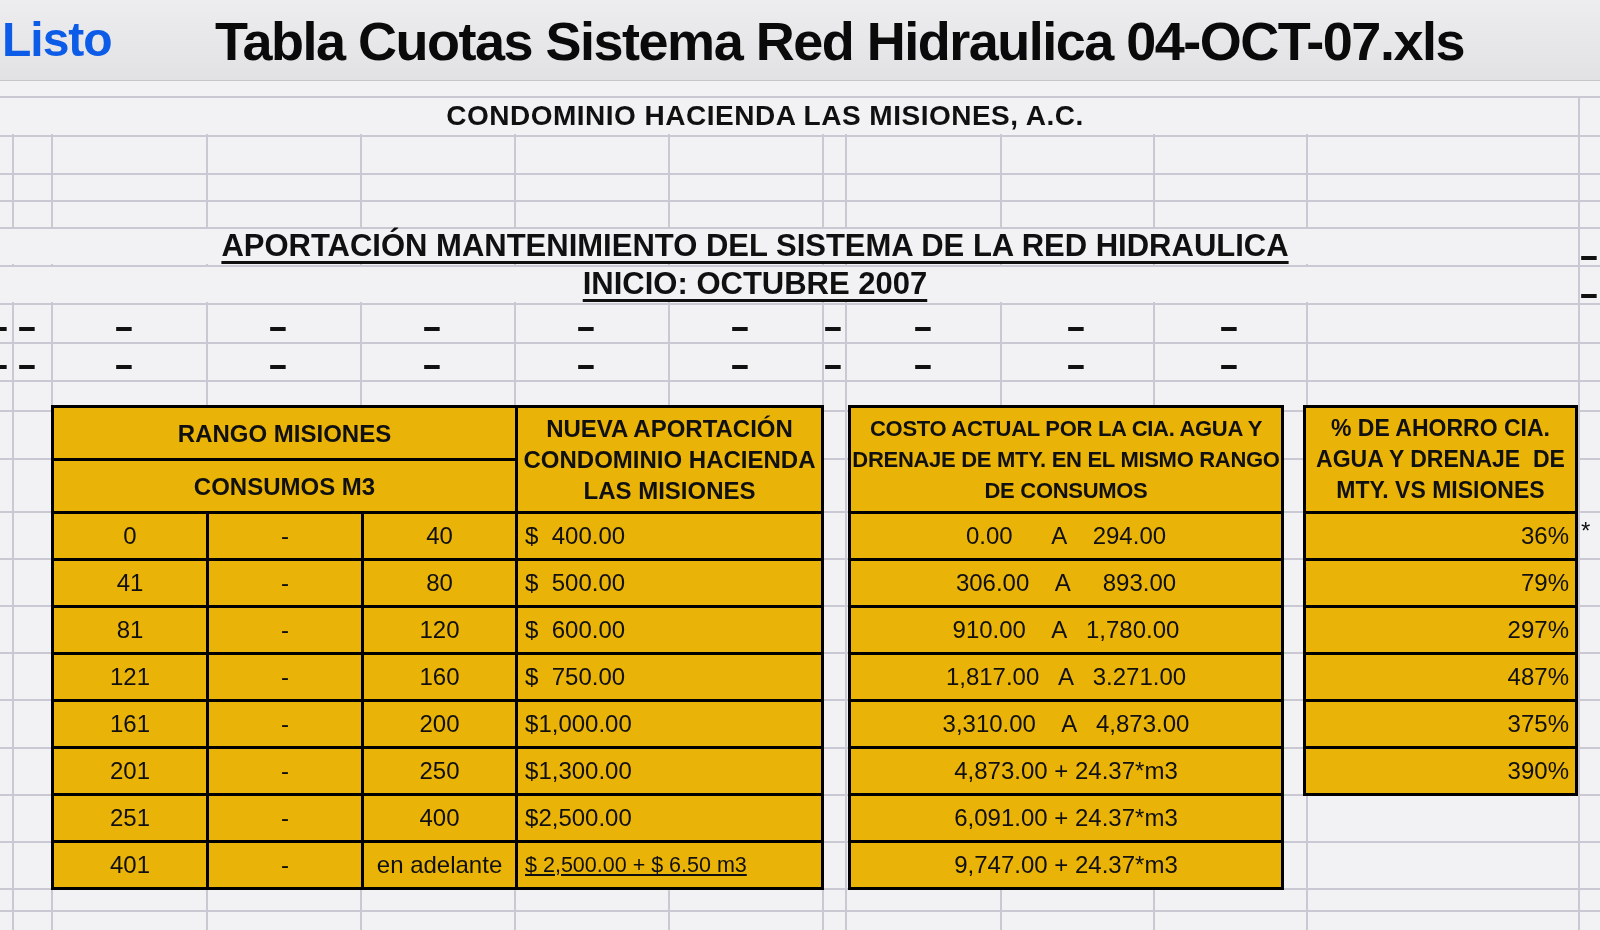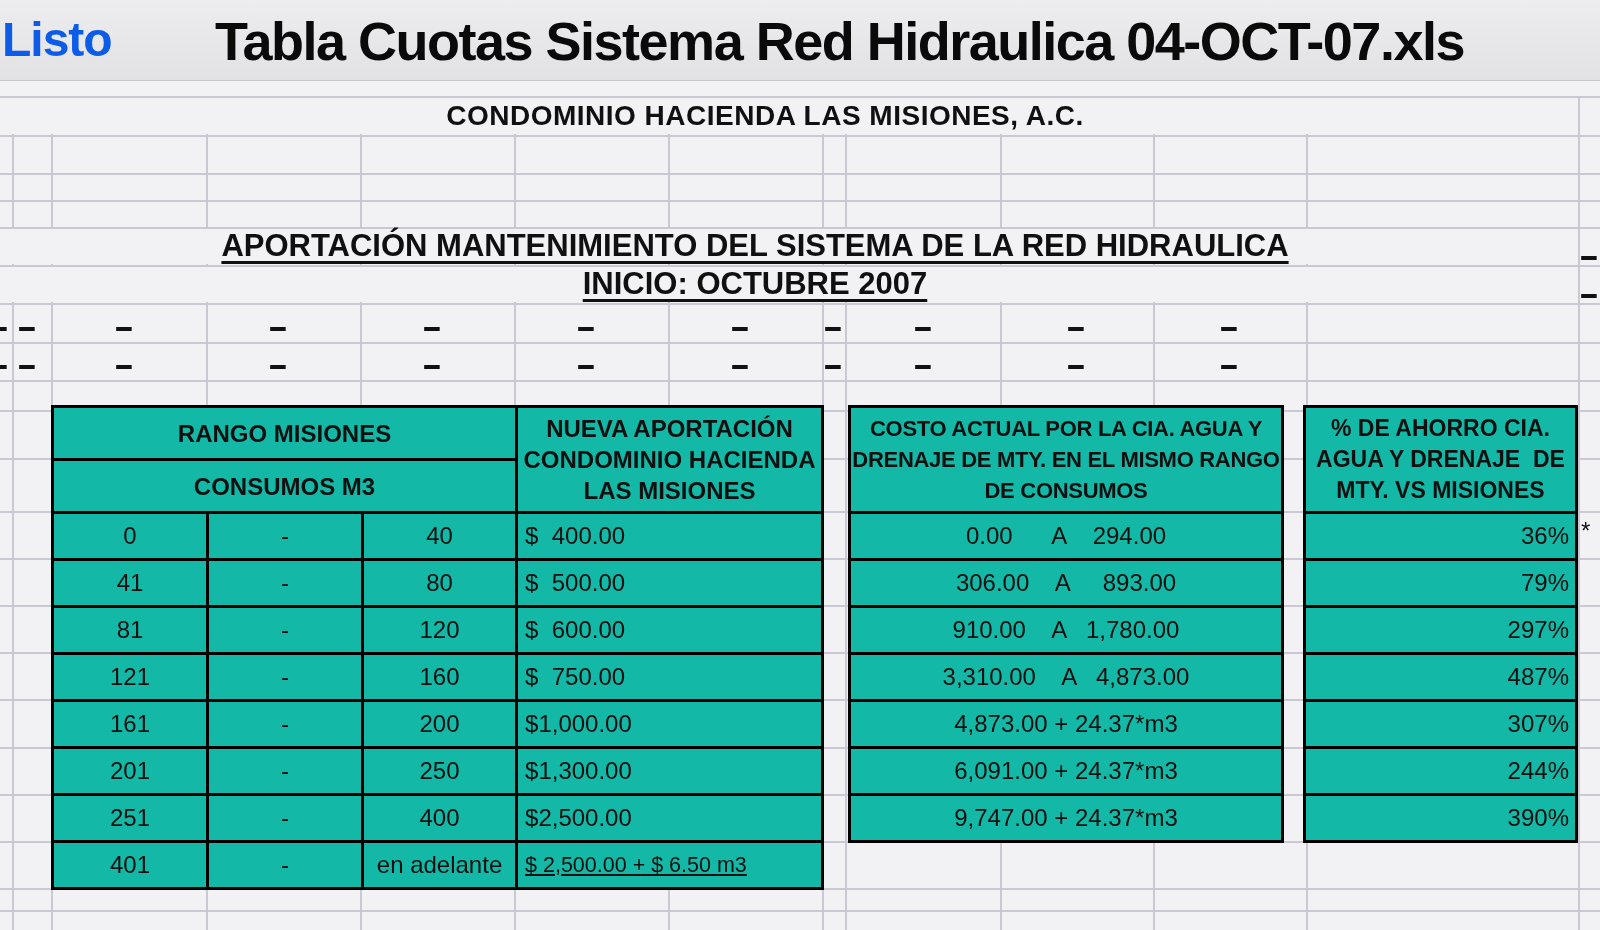--- a/index.html
+++ b/index.html
@@ -24,21 +24,21 @@
   .heading{width:1510px;height:38px;line-height:38px;font-size:31px;
            text-decoration:underline;text-decoration-thickness:3px;text-underline-offset:5px;}
   .h1{top:227px;} .h2{top:265px;}
 
   
   .dash{position:absolute;width:44px;text-align:center;z-index:3;color:#111;
         font-weight:700;font-size:34px;line-height:44px;
         transform:translateX(-50%) scaleX(1.8);}
 
   
-  table{position:absolute;border-collapse:collapse;table-layout:fixed;background:#14b8a6;z-index:3;}
+  table{position:absolute;border-collapse:collapse;table-layout:fixed;background:#eab308;z-index:3;}
   td{border:3px solid #000;font-size:24px;color:#101010;vertical-align:middle;padding:0;overflow:hidden;}
   td.hc{font-weight:700;text-align:center;white-space:pre-wrap;line-height:31px;}
   .t-left{left:51px;top:405px;width:770px;}
   .t-mid{left:848px;top:405px;width:433px;}
   .t-right{left:1303px;top:405px;width:272px;}
   .t-mid td.hc{font-size:22px;letter-spacing:-0.3px;}
   .t-right td.hc{font-size:23px;}
   tr.hr td{height:50px;}
   td.hcTall{height:103px;margin-left:28px;}
   tr.dr td{height:44px;}
@@ -206,20 +206,23 @@
     <tr class="dr">
           <td class="c-costo">0.00      A    294.00</td>
         </tr>
     <tr class="dr">
           <td class="c-costo">306.00    A     893.00</td>
         </tr>
     <tr class="dr">
           <td class="c-costo">910.00    A   1,780.00</td>
         </tr>
     <tr class="dr">
+          <td class="c-costo">1,817.00   A   3.271.00</td>
+        </tr>
+    <tr class="dr">
           <td class="c-costo">3,310.00    A   4,873.00</td>
         </tr>
     <tr class="dr">
           <td class="c-costo">4,873.00 + 24.37*m3</td>
         </tr>
     <tr class="dr">
           <td class="c-costo">6,091.00 + 24.37*m3</td>
         </tr>
     <tr class="dr">
           <td class="c-costo">9,747.00 + 24.37*m3</td>
@@ -243,24 +246,21 @@
     <tr class="dr">
           <td class="c-pct">79%</td>
         </tr>
     <tr class="dr">
           <td class="c-pct">297%</td>
         </tr>
     <tr class="dr">
           <td class="c-pct">487%</td>
         </tr>
     <tr class="dr">
-          <td class="c-pct">307%</td>
-        </tr>
-    <tr class="dr">
-          <td class="c-pct">244%</td>
+          <td class="c-pct">375%</td>
         </tr>
     <tr class="dr">
           <td class="c-pct">390%</td>
         </tr>
   </tbody>
     </table>
 
   <span class="asterisk">*</span>
 
   <div class="statusbar">

